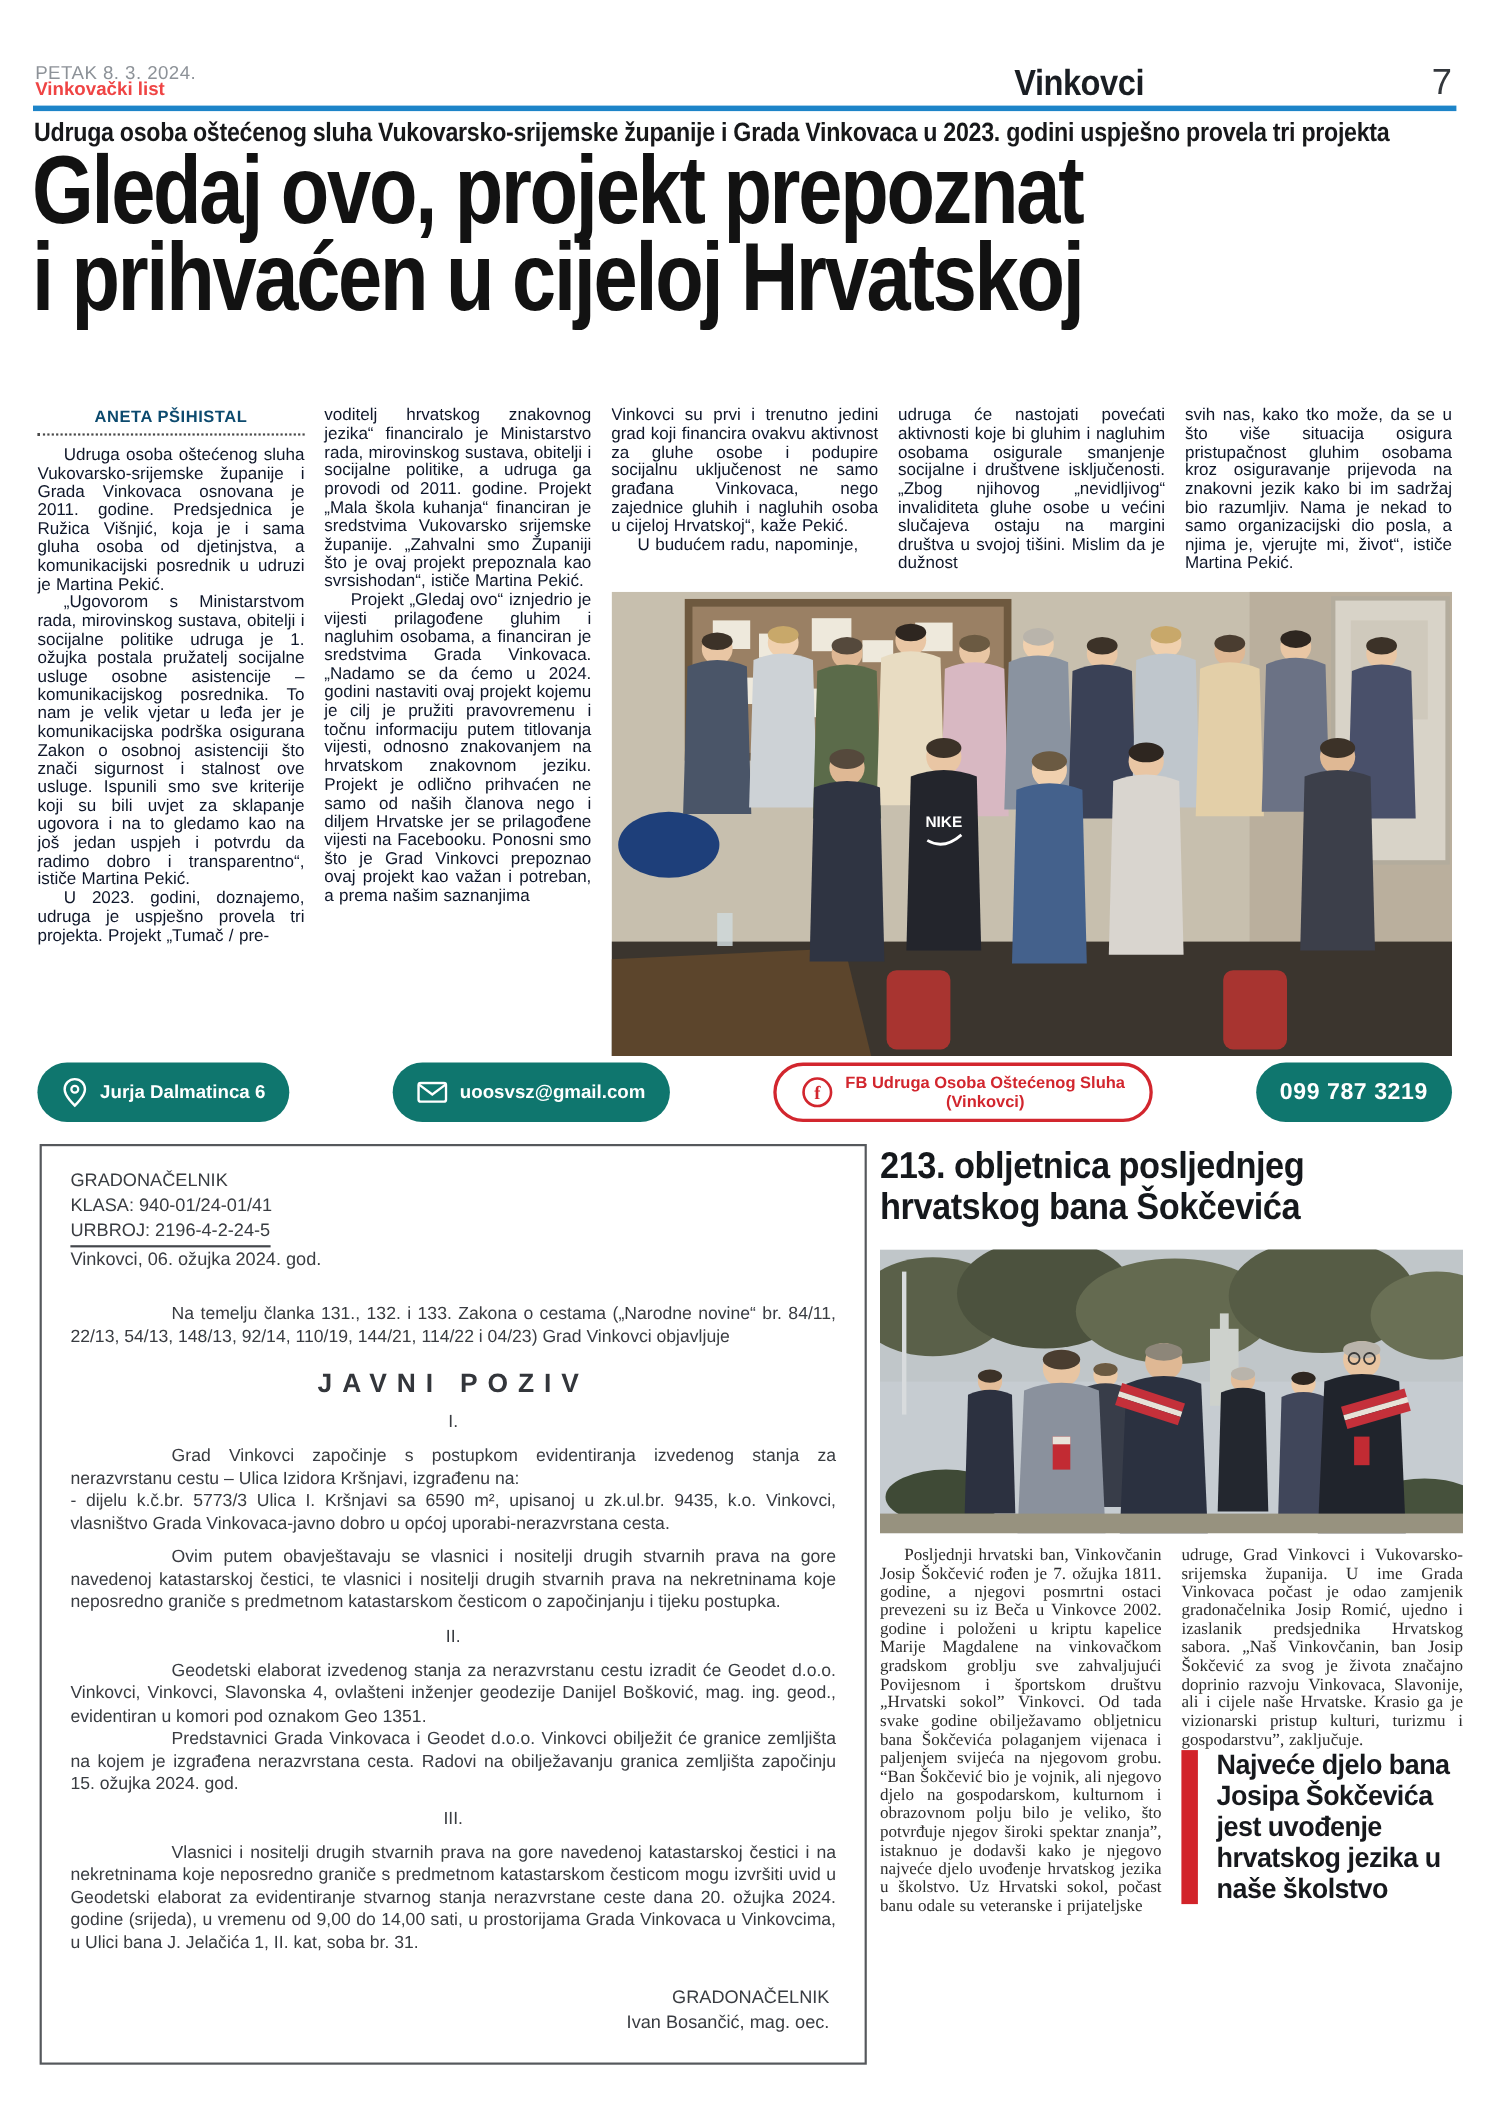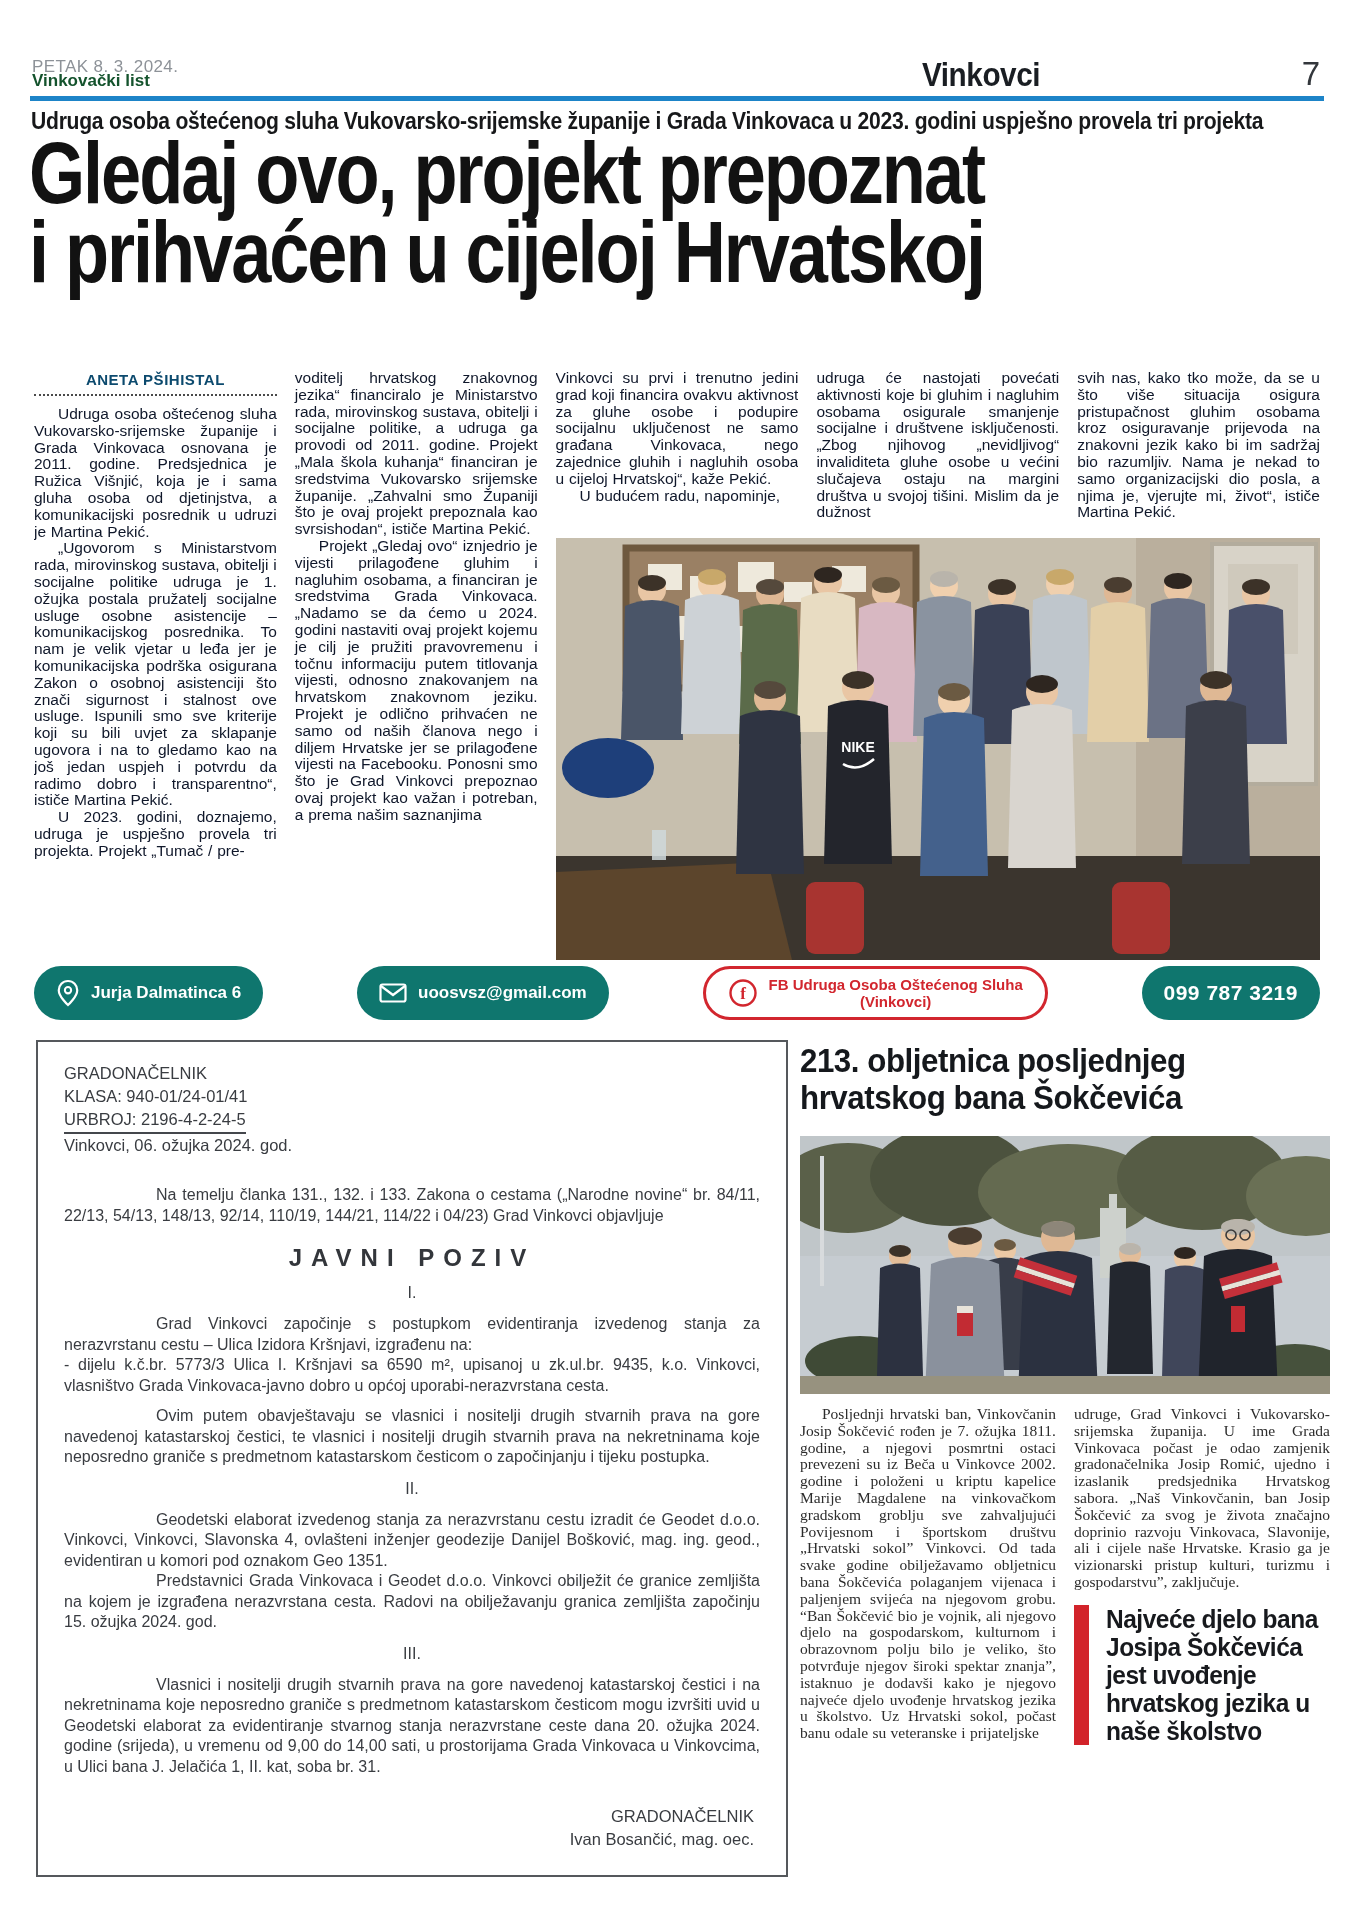--- a/index.html
+++ b/index.html
@@ -4,21 +4,21 @@
 <style>
   html,body{margin:0;padding:0;}
   body{
     width:1354px;height:1920px;position:relative;overflow:hidden;
     background:#ffffff;
     font-family:"Liberation Sans","DejaVu Sans",sans-serif;
   }
   .abs{position:absolute;}
   
   .hdr-date{top:57px;left:32px;font-size:17px;color:#8d9298;letter-spacing:.4px;}
-  .hdr-pub{top:71px;left:32px;font-size:17px;font-weight:700;color:#14532d;}
+  .hdr-pub{top:71px;left:32px;font-size:17px;font-weight:700;color:#ef4444;}
   .hdr-section{top:56px;left:922px;font-size:33px;font-weight:700;color:#1a1e23;letter-spacing:-.5px;}
   .hdr-section span{display:inline-block;transform:scaleX(.9);transform-origin:left top;}
   .hdr-page{top:55px;right:34px;font-size:33px;font-weight:400;color:#33373c;}
   .blue-rule{top:96px;left:30px;right:30px;height:5px;background:#1d84c8;}
   
   .kicker{top:107px;left:31px;white-space:nowrap;}
   .kicker span{display:inline-block;transform:scaleX(.88);transform-origin:left top;
     font-size:24px;font-weight:700;letter-spacing:-.3px;color:#17181a;}
   .headline{top:133px;left:29px;}
   .headline .hl{height:79px;line-height:79px;white-space:nowrap;}
@@ -61,21 +61,21 @@
   .article2{left:800px;top:1042px;width:530px;}
   .a2-head{line-height:37px;}
   .a2-head span{display:inline-block;transform:scaleX(.92);transform-origin:left top;
     font-size:34px;line-height:37px;font-weight:800;letter-spacing:-.5px;color:#15181c;width:576px;}
   .photo2{margin-top:14px;width:530px;height:258px;}
   .a2-cols{display:flex;gap:18px;margin-top:12px;}
   .a2-col{width:256px;}
   .a2-col p{margin:0;font-family:"Liberation Serif","DejaVu Serif",serif;
     font-size:15.5px;line-height:16.8px;text-align:justify;color:#2c2c2c;word-spacing:.5px;}
   .a2-col p.ind{text-indent:22px;}
-  .pullquote{display:flex;gap:17px;margin-top:14px;align-items:stretch;}
+  .pullquote{display:flex;gap:17px;align-items:stretch;}
   .pq-bar{width:15px;background:#d2232a;flex:0 0 15px;}
   .pq-text span{display:inline-block;transform:scaleX(.96);transform-origin:left top;
     font-size:25.5px;line-height:28px;font-weight:800;letter-spacing:-.5px;color:#17191d;}
 </style>
 </head>
 <body>
 
 <div class="abs hdr-date">PETAK 8. 3. 2024.</div>
 <div class="abs hdr-pub">Vinkovački list</div>
 <div class="abs hdr-section"><span>Vinkovci</span></div>

